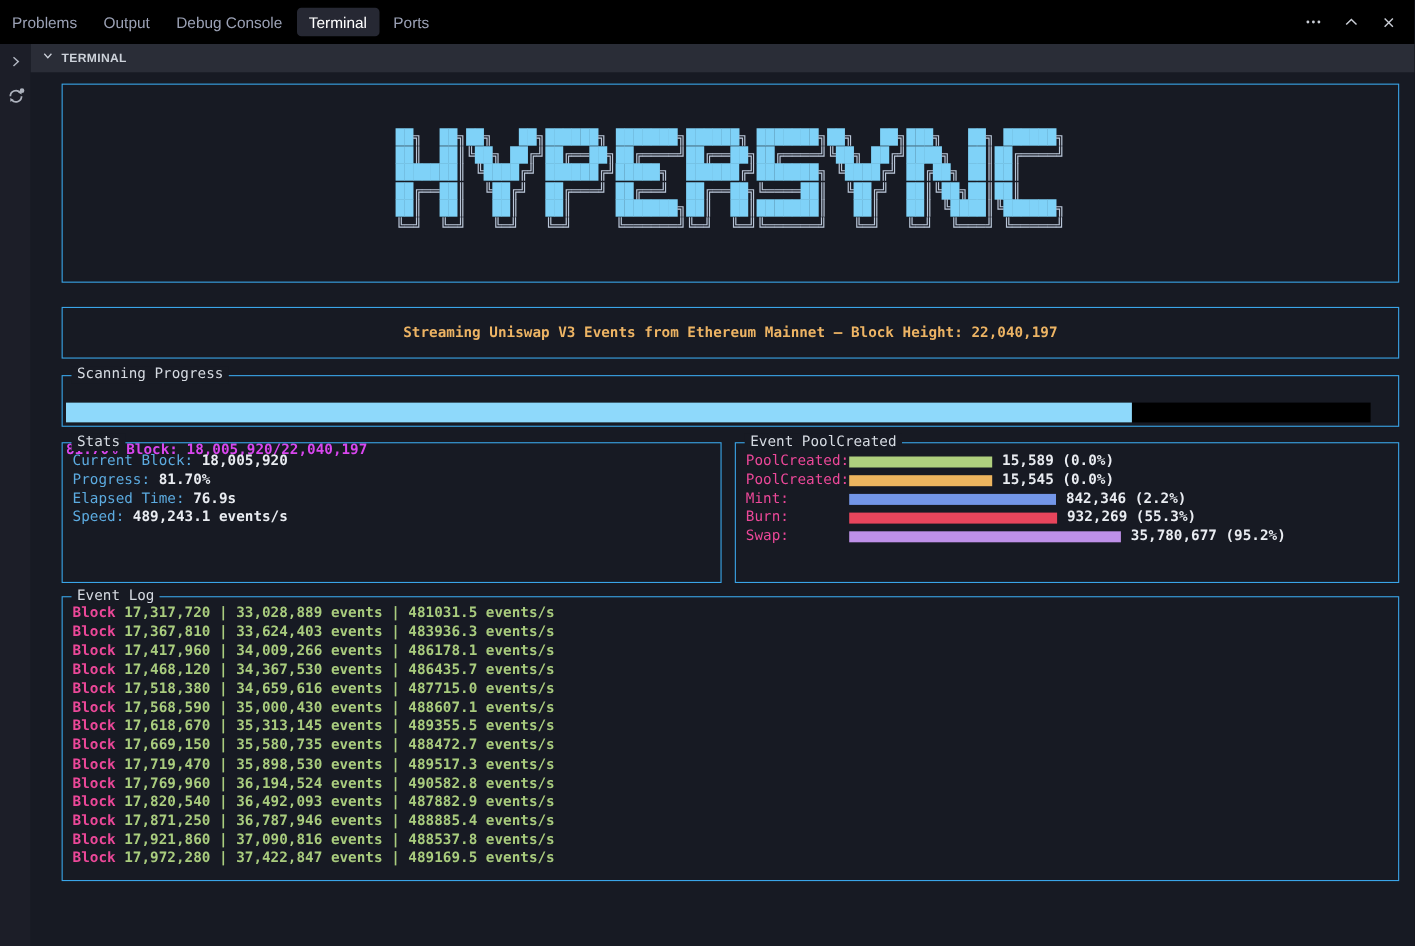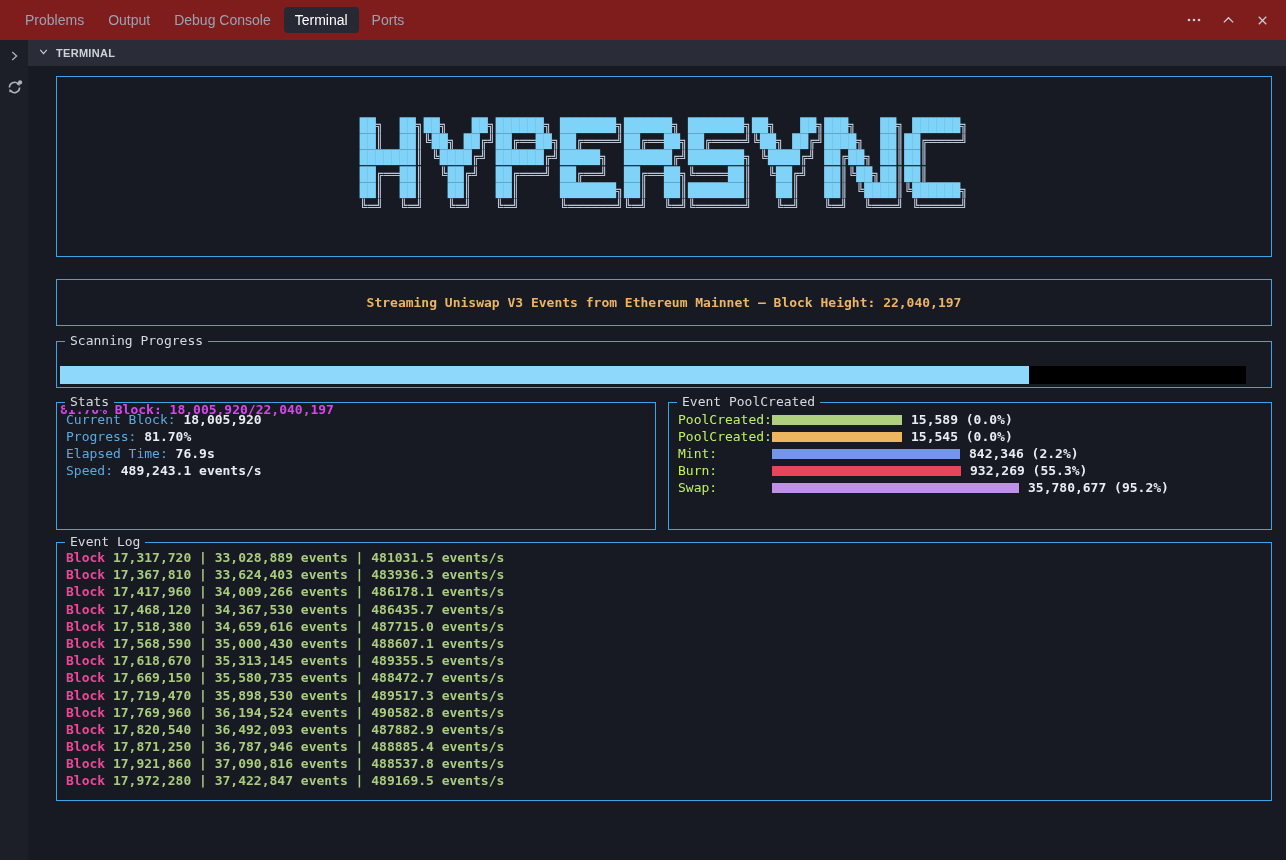--- a/index.html
+++ b/index.html
@@ -1,20 +1,20 @@
 <!DOCTYPE html>
 <html><head>
 <meta charset="utf-8">
 <style>
   * { box-sizing: border-box; margin: 0; padding: 0; }
   html,body { width:1286px; height:860px; overflow:hidden; }
   body { background:#15161E; font-family:"Liberation Sans", sans-serif; }
 
   
-  .tabbar { height:40px; display:flex; align-items:center; padding-left:14px; background:#7f1d1d; }
+  .tabbar { height:40px; display:flex; align-items:center; background:#000000; }
   .tab { color:#9BA1B5; font-size:14px; padding:5px 11px; margin-right:2px; border-radius:4px; cursor:pointer; white-space:nowrap; }
   .tab.active { background:#262833; color:#FFFFFF; }
   .tab-controls { margin-left:auto; display:flex; align-items:center; gap:14px; padding-right:14px; }
   .ctl { width:20px; height:20px; display:flex; align-items:center; justify-content:center; cursor:pointer; }
   .ctl svg { stroke:#C9CDD5; fill:none; stroke-width:1.4; }
   .ctl svg .dotfill { fill:#C9CDD5; stroke:none; }
 
   
   .main { display:flex; height:820px; }
   .leftstrip { width:28px; background:#1C1E28; display:flex; flex-direction:column; align-items:center; padding-top:7px; gap:13px; flex:none; }
@@ -49,21 +49,21 @@
 
   .panels-row { display:flex; gap:12px; margin-top:14px; }
   .stats-panel { width:600px; height:128px; padding:8px 9px; flex:none; }
   .dist-panel { flex:1; height:128px; padding:8px 9px; min-width:0; }
 
   .stat-line { height:17px; line-height:17px; white-space:pre; }
   .stat-label { color:#5CABE0; }
   .stat-value { color:#E9ECF1; font-weight:bold; }
 
   .dist-line { height:17px; display:flex; align-items:center; }
-  .dist-label { color:#bef264; width:94px; flex:none; }
+  .dist-label { color:#ec4899; width:94px; flex:none; }
   .dist-bar { height:10px; flex:none; }
   .dist-value { margin-left:9px; font-weight:bold; color:#E9ECF1; white-space:nowrap; }
 
   .log-panel { margin-top:12px; height:259px; padding:6px 9px; }
   .log-line { height:17.2px; line-height:17.2px; font-weight:bold; white-space:pre; }
   .log-block { color:#ec4899; }
   .log-rest { color:#A9CC7E; }
 </style>
 </head>
 <body>

